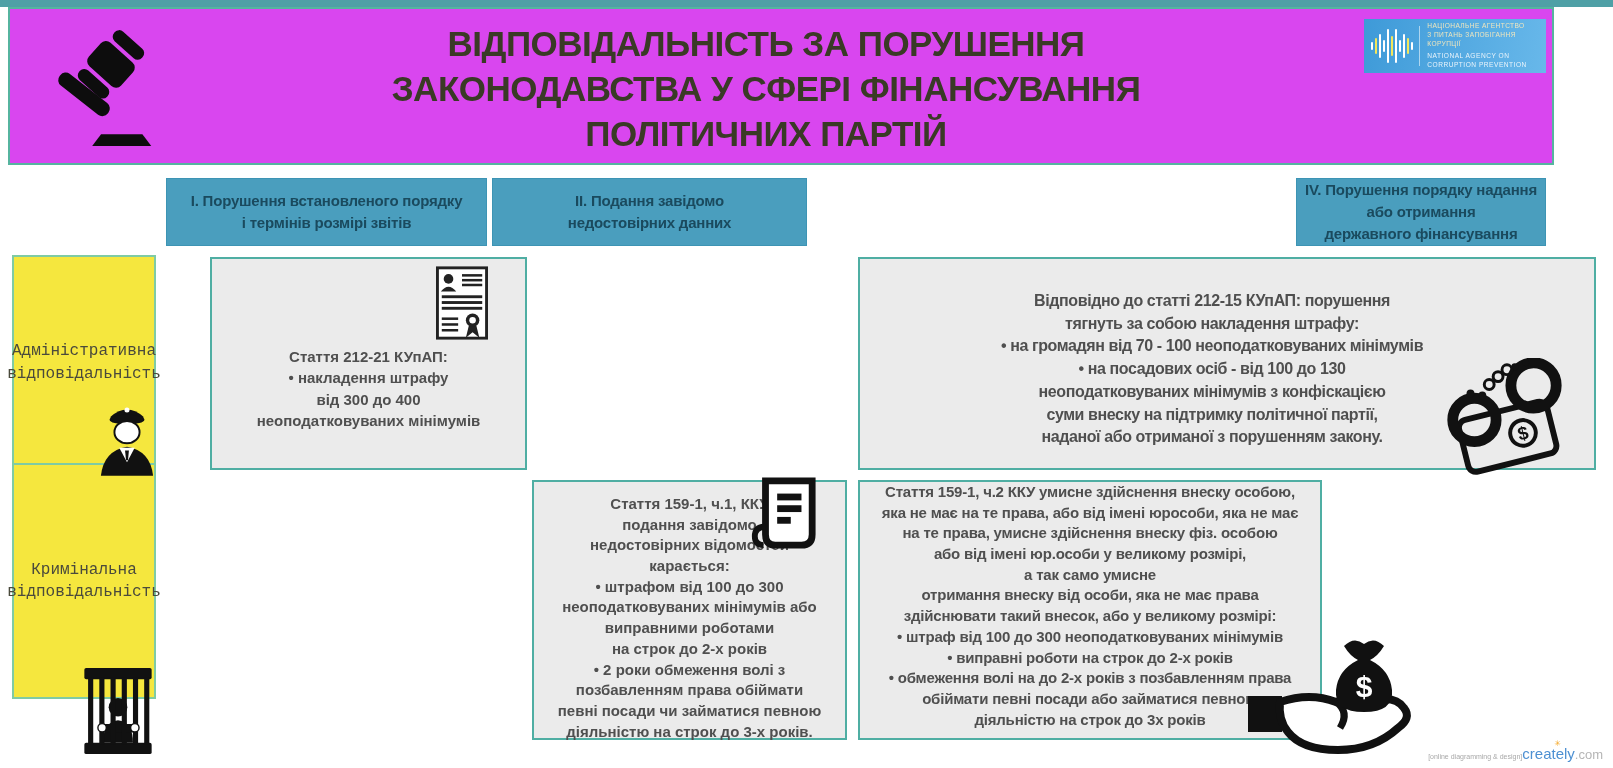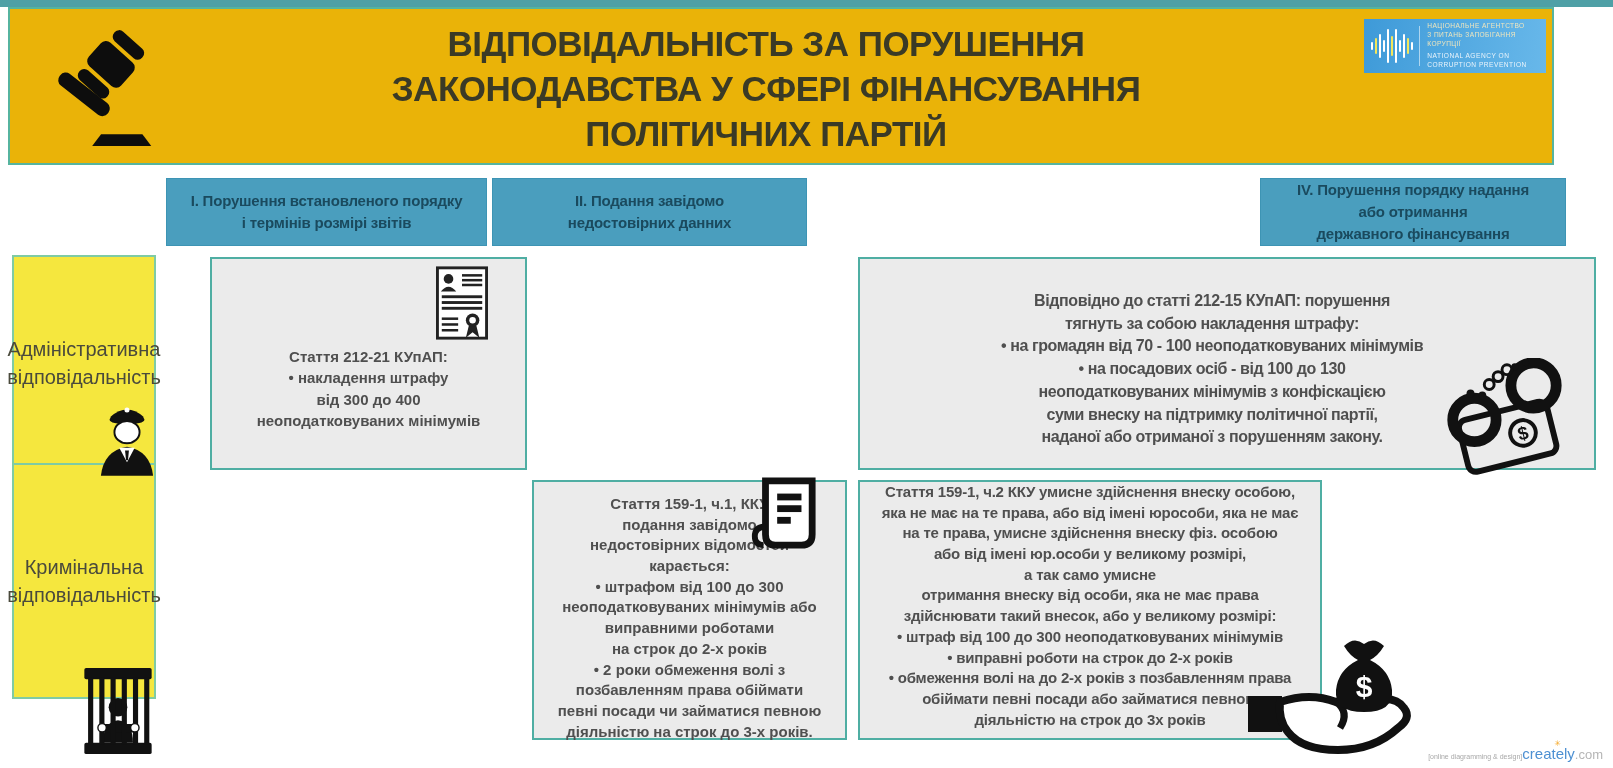--- a/index.html
+++ b/index.html
@@ -7,21 +7,21 @@
     position:relative;width:1613px;height:768px;background:#ffffff;
     font-family:"Liberation Sans",sans-serif;overflow:hidden;
   }
   .abs{position:absolute;box-sizing:border-box;}
   .pre{white-space:pre-line;}
 
   
   .top-strip{left:0;top:0;width:1613px;height:7px;background:#4FA0A6;}
 
   
-  .banner{left:8px;top:7px;width:1546px;height:158px;background:#eab308;border:2px solid #56B49F;}
+  .banner{left:8px;top:7px;width:1546px;height:158px;background:#d946ef;border:2px solid #56B49F;}
   .title{
     left:180px;right:210px;top:13px;text-align:center;
     font-size:35px;font-weight:bold;color:#3A3A26;line-height:1.28;letter-spacing:-0.5px;
   }
   .gavel{left:30px;top:16px;width:128px;height:130px;}
 
   
   .logo{
     right:6px;top:10px;width:182px;height:54px;
     background:linear-gradient(100deg,#3E9AD8 0%,#68B8EA 100%);
@@ -37,27 +37,27 @@
 
   
   .col-header{
     top:178px;height:68px;background:#4A9EBE;border:1px solid #3D94B4;
     display:flex;align-items:center;justify-content:center;text-align:center;
     font-size:15px;font-weight:bold;color:#1A4A5E;line-height:1.45;letter-spacing:-0.2px;
   }
   .ch1{left:166px;width:321px;}
   .ch2{left:492px;width:315px;}
   .ch3{left:815px;width:427px;}
-  .ch4{left:1260px;width:306px;}
+  .ch4{left:1296px;width:250px;}
 
   
   .row-label{
     background:#F5E73E;border:2px solid #7FCBA4;left:12px;width:144px;
     display:flex;align-items:center;justify-content:center;text-align:center;
-    font-size:20px;color:#4A4A3C;line-height:1.4;
+    font-size:16px;color:#4A4A3C;line-height:1.4;font-family:Liberation Mono, monospace;
   }
   .rl1{top:255px;height:215px;}
   .rl2{top:463px;height:236px;}
 
   
   .cell{
     background:#EBEBEB;border:2px solid #4FAEA3;text-align:center;
     font-size:15px;font-weight:bold;color:#4F4F4F;line-height:1.42;margin-left:40px;
   }
   .flexcell{display:flex;align-items:center;justify-content:center;}

